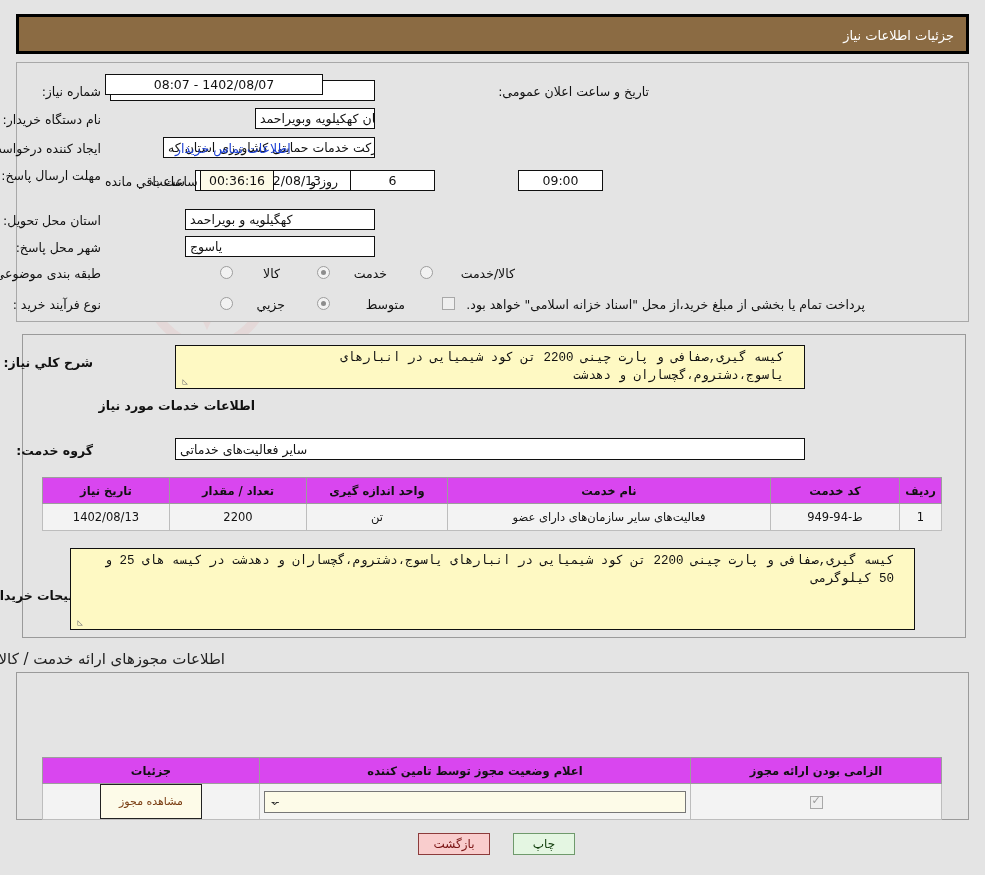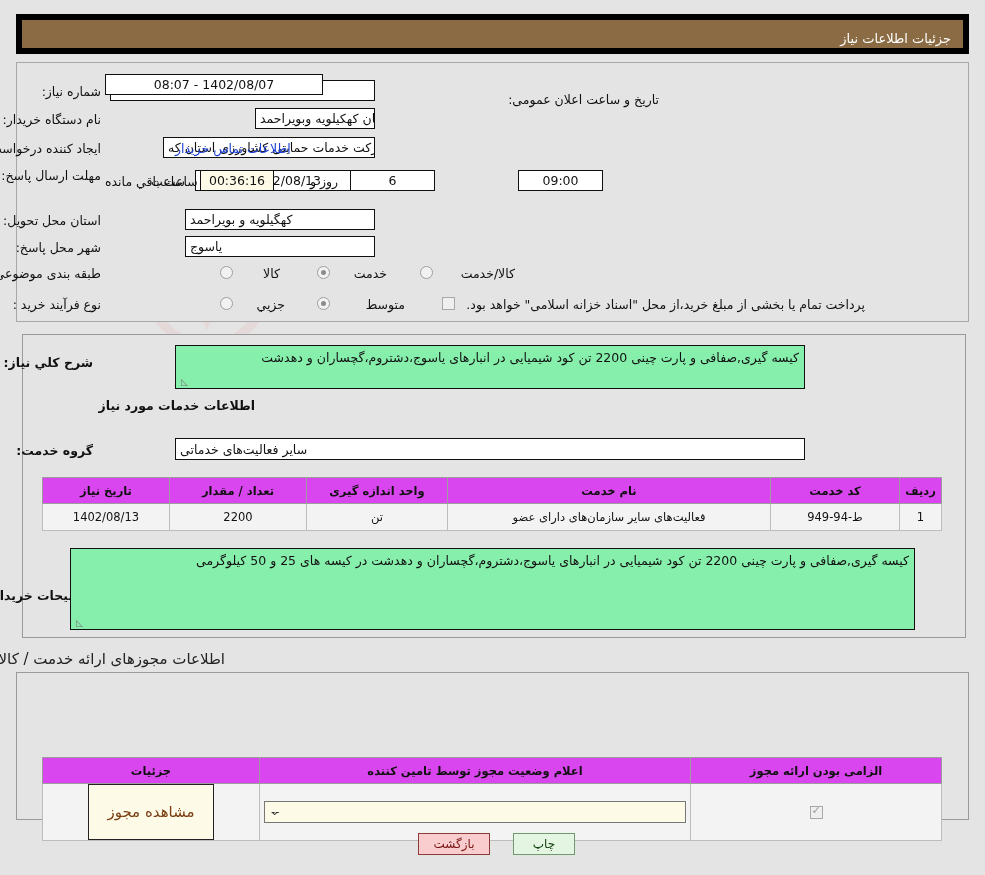--- a/index.html
+++ b/index.html
@@ -26,21 +26,21 @@
     pointer-events: none;
     z-index: 0;
   }
 
   
   .header-bar {
     position: absolute;
     left: 16px; top: 14px;
     width: 953px; height: 40px;
     background: #8b6b43;
-    border: 6px solid #000000;
+    border: 3px solid #000000;
     box-sizing: border-box;
     z-index: 2;
     padding-left: 32px;
   }
   .header-title {
     position: absolute;
     right: 12px; top: 11px;
     color: #ffffff;
     font-size: 13px;
     letter-spacing: .2px;
@@ -125,29 +125,30 @@
     content: "\2713";
     position: absolute;
     left: 1px; top: -3px;
     font-size: 11px;
     color: #9a9a9a;
   }
 
   
   .ta {
     position: absolute;
-    background: #86efac;
+    background: #fef9c3;
     border: 1px solid #101010;
     box-sizing: border-box;
     font-size: 12.5px;
     color: #111;
-    padding: 3px 5px;
+    padding: 3px 20px;
     line-height: 18px;
     z-index: 3;
     overflow: hidden;
+    font-family: Liberation Mono, monospace;
   }
   .ta .grip {
     position: absolute;
     left: 2px; bottom: 1px;
     width: 10px; height: 10px;
     color: #777;
     font-size: 9px;
     line-height: 10px;
   }
 
@@ -205,23 +206,23 @@
     right: auto; left: 5px; top: 3px;
     font-size: 11px;
     color: #333;
   }
 
   
   .mini-btn {
     display: inline-block;
     background: #fdfbe8;
     border: 1px solid #222;
-    font-size: 15px;
+    font-size: 11px;
     color: #7a3d12;
-    padding: 18px 18px;
+    padding: 10px 18px;
     cursor: pointer;
   }
 
   
   .btn {
     position: absolute;
     border: 1px solid #6a2f2f;
     font-size: 12px;
     height: 22px;
     line-height: 20px;
@@ -248,21 +249,21 @@
 
   <div class="header-bar">
     <div class="header-title">جزئیات اطلاعات نیاز</div>
   </div>
 
   <div class="panel panel-top"></div>
 
   <div class="lbl" style="right:884px; top:84px;">شماره نیاز:</div>
   <div class="fld center" style="right:610px; top:80px; width:265px; height:21px;">1102001635000008</div>
 
-  <div class="lbl" style="right:326px; top:84px;margin-top:8px;">تاریخ و ساعت اعلان عمومی:</div>
+  <div class="lbl" style="right:336px; top:84px;">تاریخ و ساعت اعلان عمومی:</div>
 
   <div class="fld center" style="left:105px; top:74px; width:218px; height:21px;">1402/08/07 - 08:07</div>
 
   <div class="lbl" style="right:884px; top:112px;">نام دستگاه خریدار:</div>
   <div class="fld right" style="right:610px; top:108px; left:255px; height:21px;">شرکت خدمات حمایتی کشاورزی استان کهکیلویه وبویراحمد</div>
 
   <div class="lbl" style="right:884px; top:141px;">ایجاد کننده درخواست:</div>
   <div class="fld right" style="right:610px; top:137px; left:163px; height:21px;">سیدمحمدحسین داورپناه کارشناس شرکت خدمات حمایتی کشاورزی استان که</div>
   <div class="linktext" style="left:175px; top:141px;">اطلاعات تماس خریدار</div>
 

